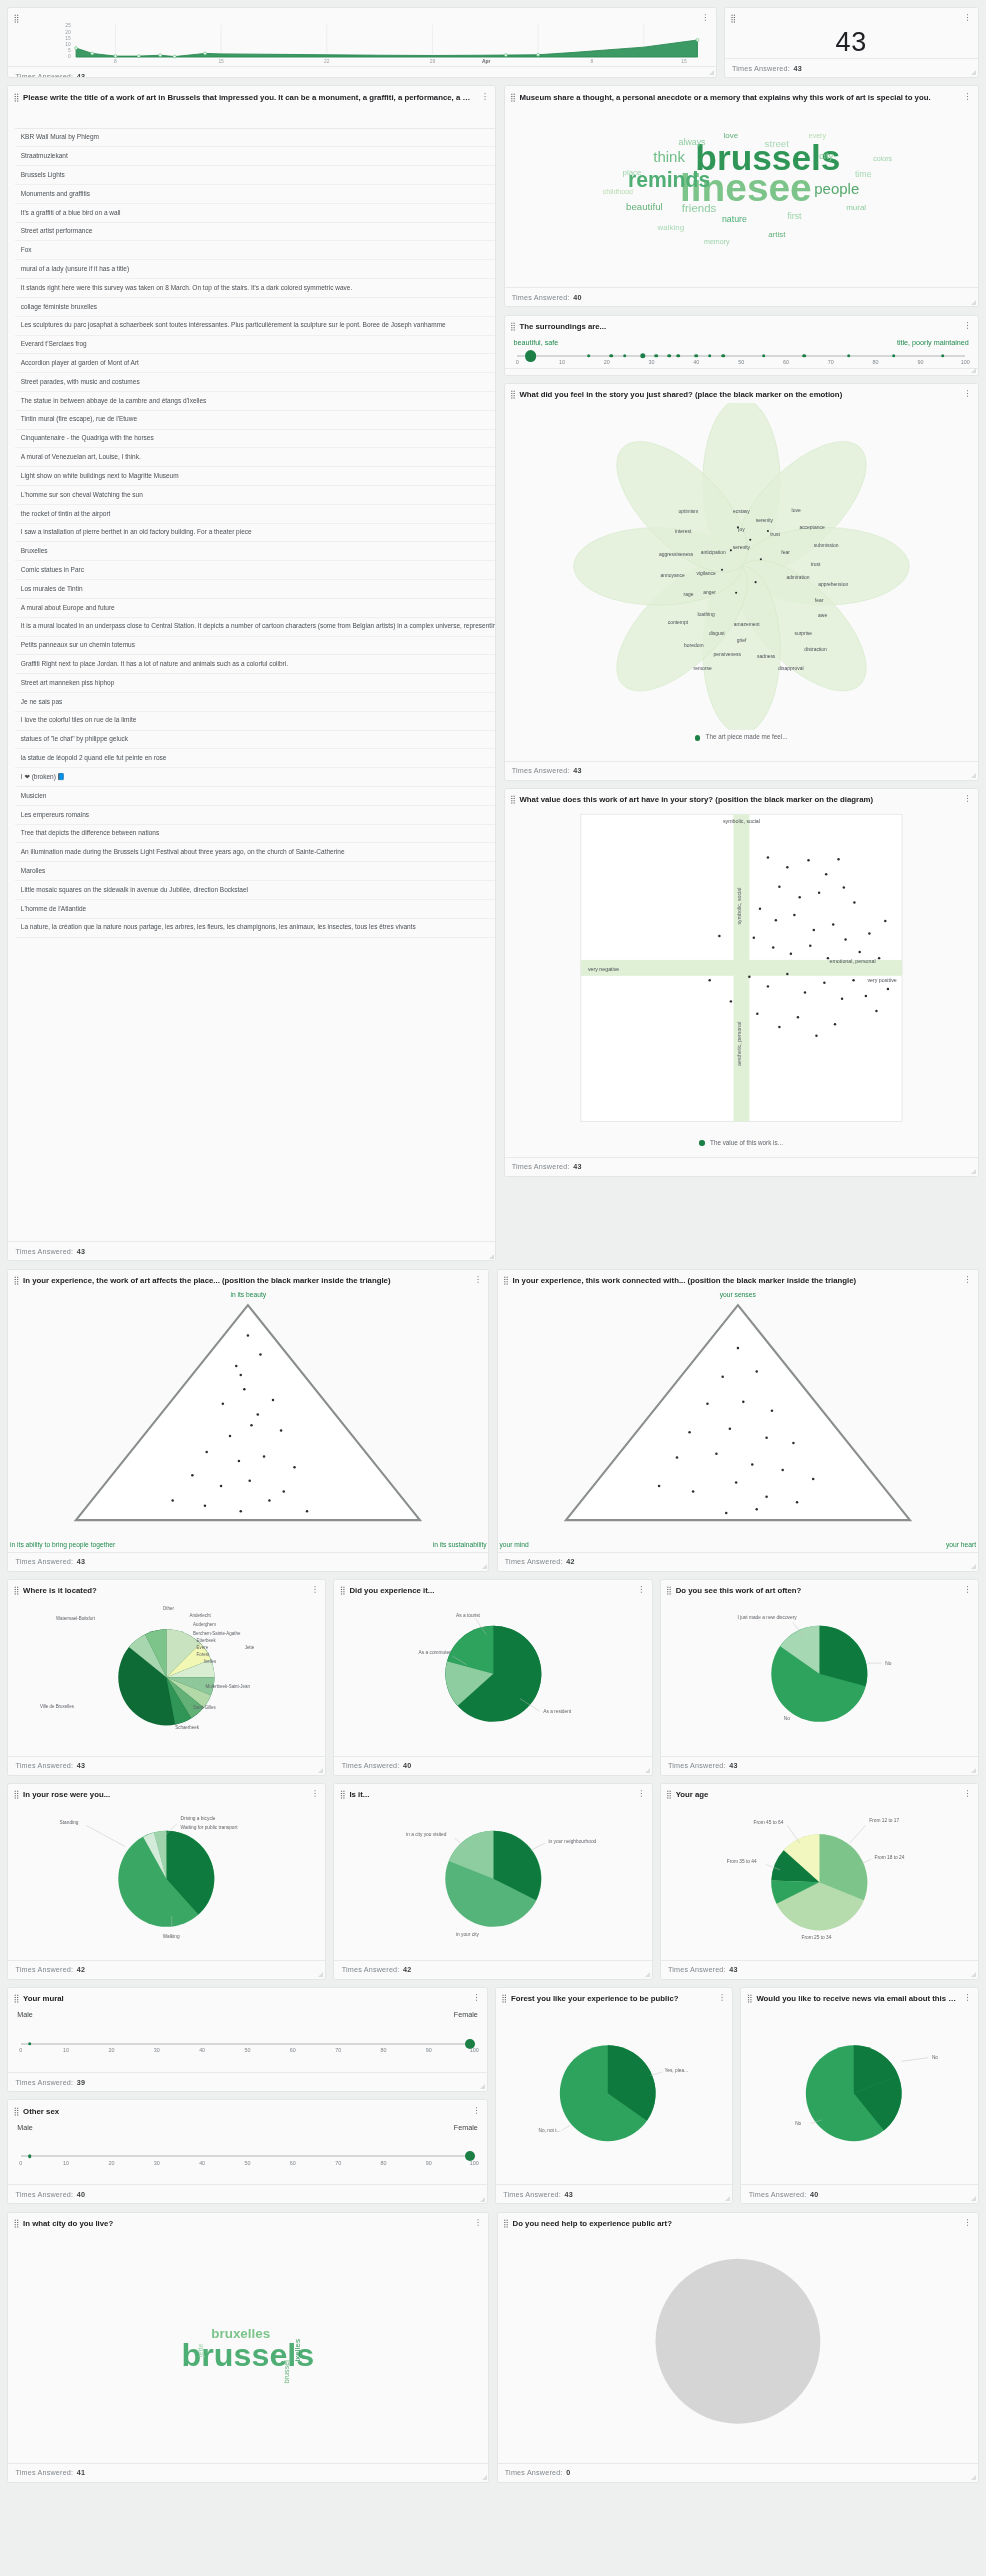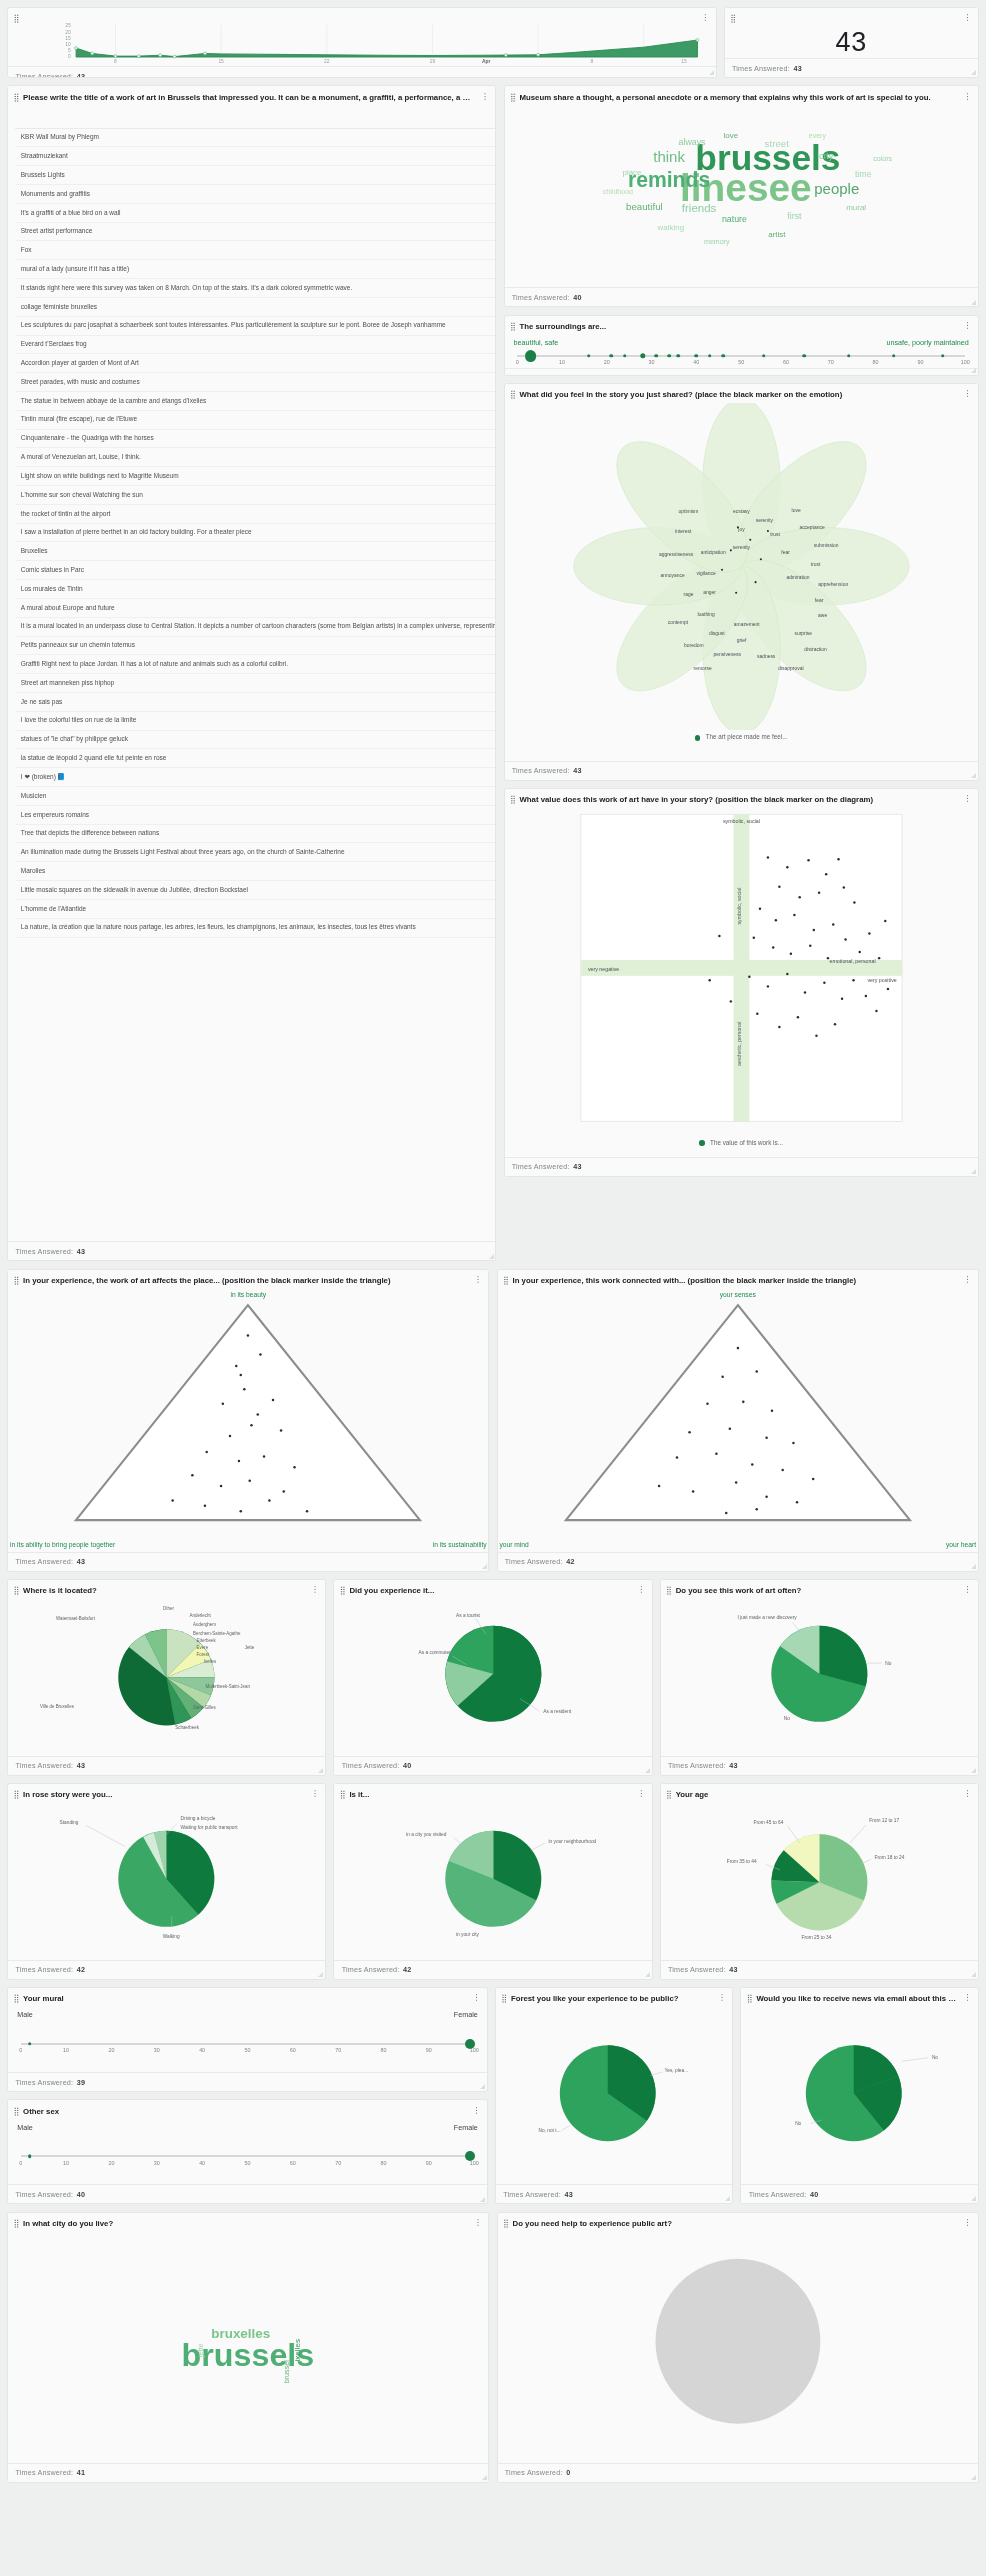--- a/index.html
+++ b/index.html
@@ -353,21 +353,21 @@
               <i>⣿</i>
             </span>
           <span class="ttl">The surroundings are...</span>
           <span class="kebab">
               <i>⋮</i>
             </span>
         </div>
         <div class="card-body slider-wrap">
           <div class="slider-lbls">
             <span>beautiful, safe</span>
-            <span>unsafe, poorly maintained</span>
+            <span>title, poorly maintained</span>
           </div>
           <div class="track">
             <span class="dot" style="left:3%;width:11.8px;height:11.8px;"></span>
             <span class="dot" style="left:16%;width:3.6px;height:3.6px;"></span>
             <span class="dot" style="left:21%;width:3.6px;height:3.6px;"></span>
             <span class="dot" style="left:24%;width:3.6px;height:3.6px;"></span>
             <span class="dot" style="left:28%;width:5.4px;height:5.4px;"></span>
             <span class="dot" style="left:31%;width:3.6px;height:3.6px;"></span>
             <span class="dot" style="left:34%;width:3.6px;height:3.6px;"></span>
             <span class="dot" style="left:36%;width:3.6px;height:3.6px;"></span>
@@ -792,21 +792,21 @@
       <span class="resize"></span>
     </div>
   </div>
 
   <div class="row">
     <div class="card" style="width:322px;height:197px;">
       <div class="card-head">
         <span class="grip">
             <i>⣿</i>
           </span>
-        <span class="ttl">In rose story were you...</span>
+        <span class="ttl">In your rose were you...</span>
         <span class="kebab">
             <i>⋮</i>
           </span>
       </div>
       <div class="card-body">
         <svg class="svgbox" viewBox="0 0 340 165" style="font-size:11px">
           <g transform="translate(170,84)">
             <circle r="54" fill="#3aa864"></circle>
             <path d="M0,0 L0,-54 A54,54 0 0,1 36,40 Z" fill="#0f7a3d"></path>
             <path d="M0,0 L0,-54 A54,54 0 0,0 -14,-52 Z" fill="#9ed3ab"></path>

